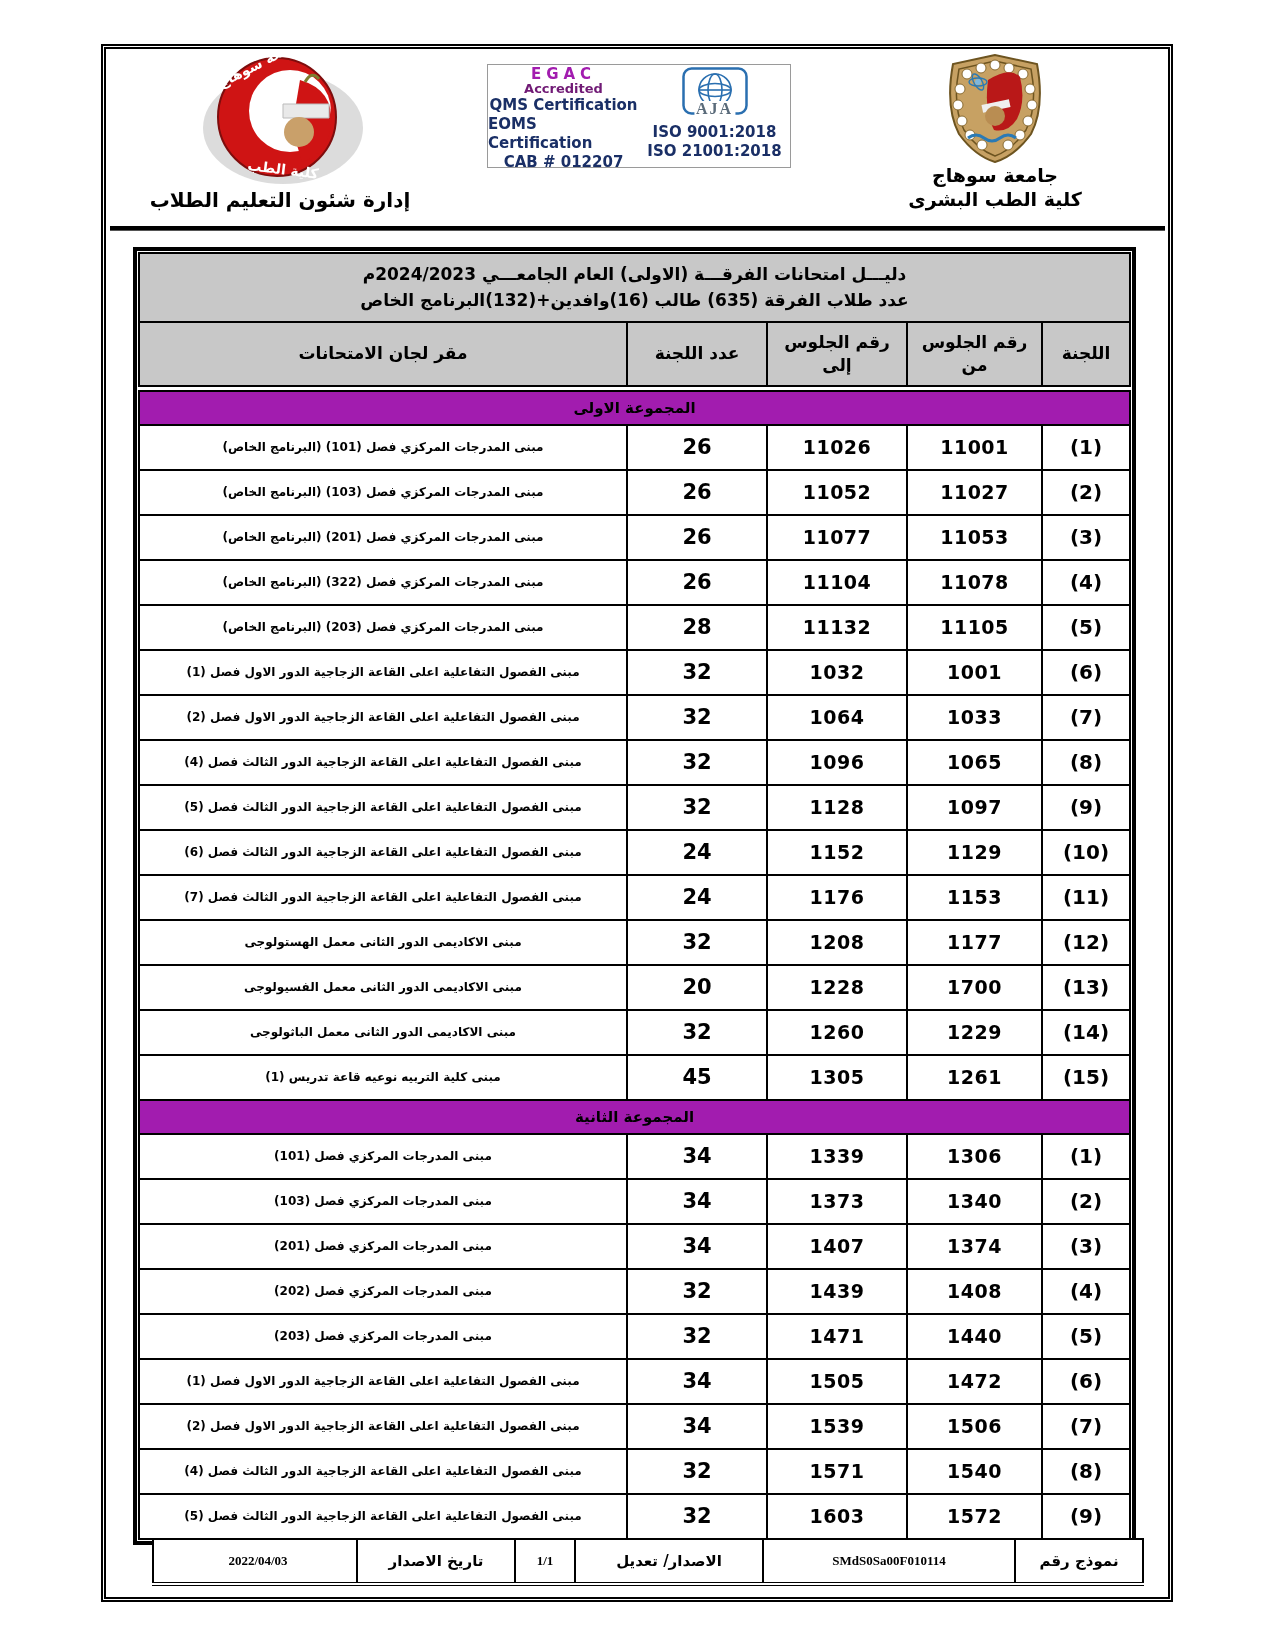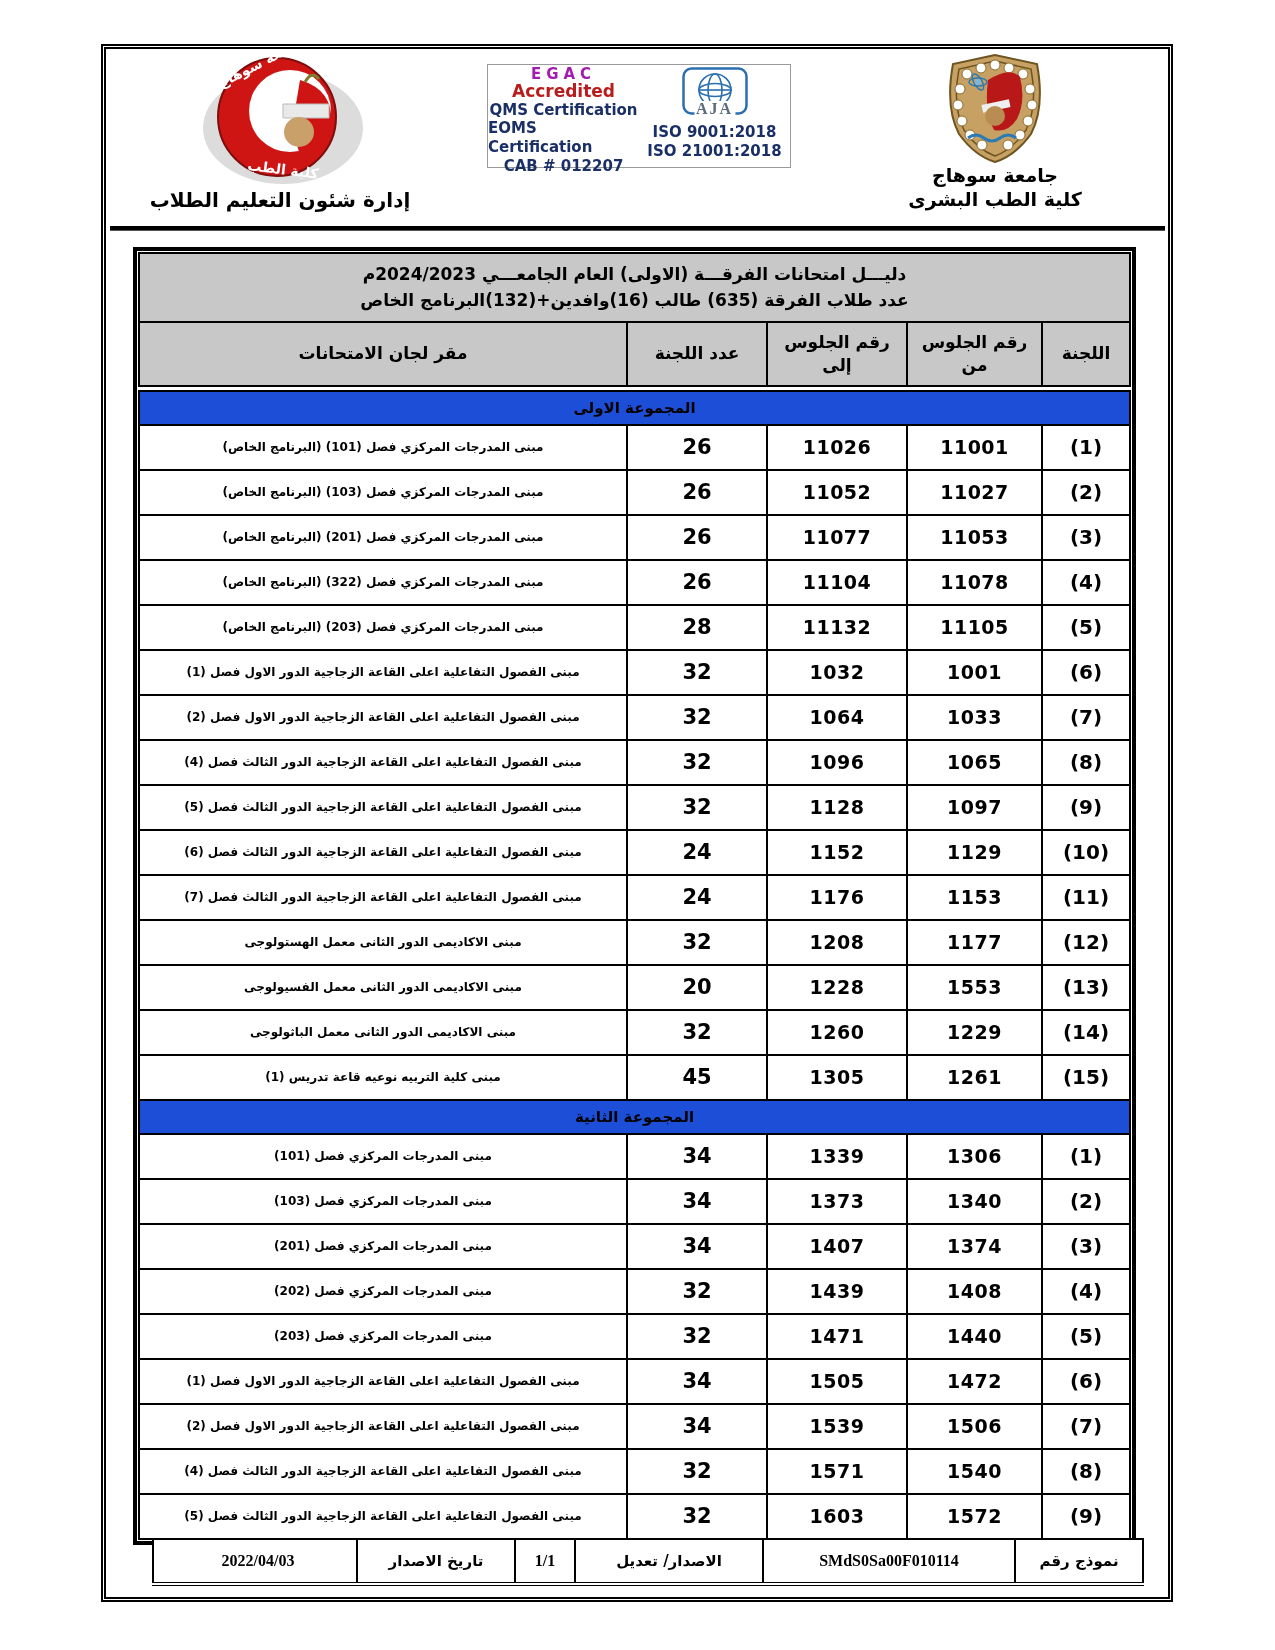--- a/index.html
+++ b/index.html
@@ -7,53 +7,53 @@
         font-family:"DejaVu Sans",sans-serif;font-weight:bold;color:#000;}
   .frame{position:absolute;left:101px;top:44px;width:1062px;height:1548px;
          border:5px double #000;}
   
   .hdr-left{position:absolute;left:140px;top:54px;width:280px;text-align:center;}
   .dept{font-size:20px;margin-top:0;}
   .cert-box{position:absolute;left:487px;top:64px;width:302px;height:102px;
             border:1px solid #9a9a9a;background:#fff;display:flex;}
   .cert-half{width:50%;display:flex;flex-direction:column;align-items:center;justify-content:flex-start;padding-top:2px;}
   .egac-name{font-size:15px;letter-spacing:5px;color:#a21caf;line-height:1;}
-  .egac-acc{font-size:17px;color:#b91c1c;line-height:1.1;}
+  .egac-acc{font-size:13px;color:#701a75;line-height:1.1;}
   .cert-line{font-size:15px;color:#1a2f66;line-height:1.25;}
   .aja-wrap{position:relative;width:66px;height:48px;}
   .aja-name{position:absolute;left:50%;bottom:-2px;transform:translateX(-50%);
             font-family:"Liberation Serif",serif;font-size:16px;letter-spacing:2px;
             color:#5a6b7a;background:#fff;padding:0 2px;line-height:1;}
   .iso-lines{margin-top:8px;}
   .hdr-right{position:absolute;left:875px;top:52px;width:240px;text-align:center;}
   .univ-line{font-size:19px;line-height:1.25;}
   .rule{position:absolute;left:110px;top:226px;width:1055px;height:4px;background:#000;
         border-bottom:1px solid #555;}
   
   .tbl-outer{position:absolute;left:133px;top:247px;width:993px;border:4px solid #000;
              padding:1px;background:#fff;}
   table.main{border-collapse:collapse;width:100%;table-layout:fixed;background:#fff;}
   table.main th,table.main td{border:2px solid #000;text-align:center;vertical-align:middle;
              font-weight:bold;overflow:hidden;}
   .title-cell{background:#c8c8c8;border-bottom:7px double #000;padding:7px 4px;
               font-size:17px;line-height:1.55;}
   tr.cols th{background:#c8c8c8;border-bottom:7px double #000;font-size:17px;height:60px;line-height:1.35;}
-  td.group{background:#1d4ed8;font-size:15px;height:30px;}
+  td.group{background:#a21caf;font-size:15px;height:30px;}
   tr.data td{height:41px;}
   td.c-com{font-size:20px;}
   td.c-num{font-size:19px;letter-spacing:0.5px;}
   td.c-cnt{font-size:21px;}
   td.c-loc{font-size:12px;line-height:1.18;padding:1px 6px;}
   
   .foot-wrap{position:absolute;left:152px;top:1538px;width:992px;}
   table.foot{border-collapse:collapse;width:100%;table-layout:fixed;
              border:2px solid #000;border-bottom:4px double #000;background:#fff;}
   table.foot td{border:2px solid #000;height:40px;text-align:center;vertical-align:middle;font-weight:bold;}
   .f-label{font-size:15px;}
-  .f-value{font-family:"Liberation Serif",serif;font-size:16px;}
+  .f-value{font-family:"Liberation Serif",serif;font-size:13px;}
   td.f-date{text-align:right;padding-left:18px;padding-right:12px;}
   svg{display:block;}
   .center-svg{margin:0 auto;}
 </style>
 </head>
 <body>
 
 <div class="page">
   <div class="frame"></div>
 
@@ -267,21 +267,21 @@
   <tr class="data">
     <td class="c-com">(12)</td>
     <td class="c-num">1177</td>
     <td class="c-num">1208</td>
     <td class="c-cnt">32</td>
     <td class="c-loc">مبنى الاكاديمى الدور الثانى معمل الهستولوجى</td>
   </tr>
 
   <tr class="data">
     <td class="c-com">(13)</td>
-    <td class="c-num">1553</td>
+    <td class="c-num">1700</td>
     <td class="c-num">1228</td>
     <td class="c-cnt">20</td>
     <td class="c-loc">مبنى الاكاديمى الدور الثانى معمل الفسيولوجى</td>
   </tr>
 
   <tr class="data">
     <td class="c-com">(14)</td>
     <td class="c-num">1229</td>
     <td class="c-num">1260</td>
     <td class="c-cnt">32</td>

